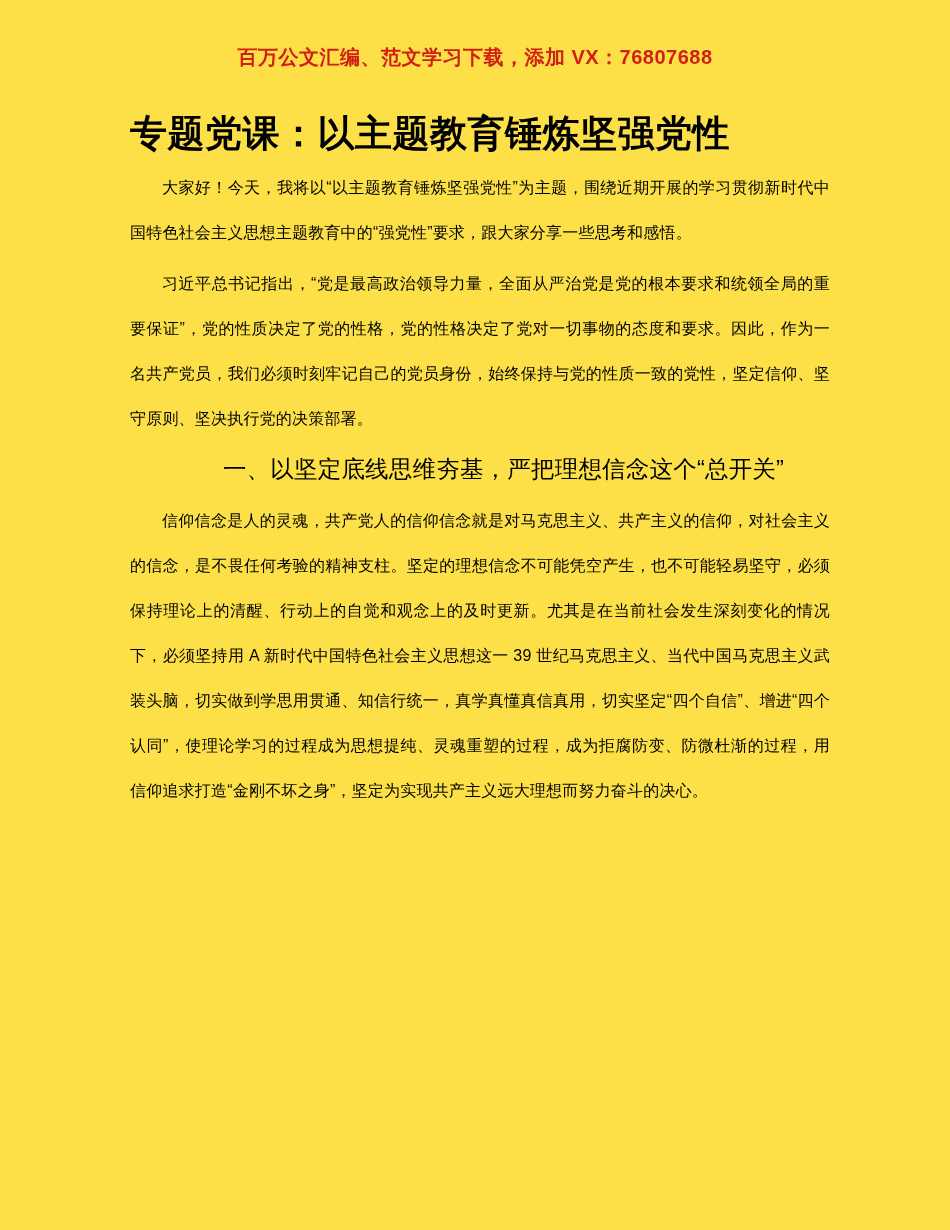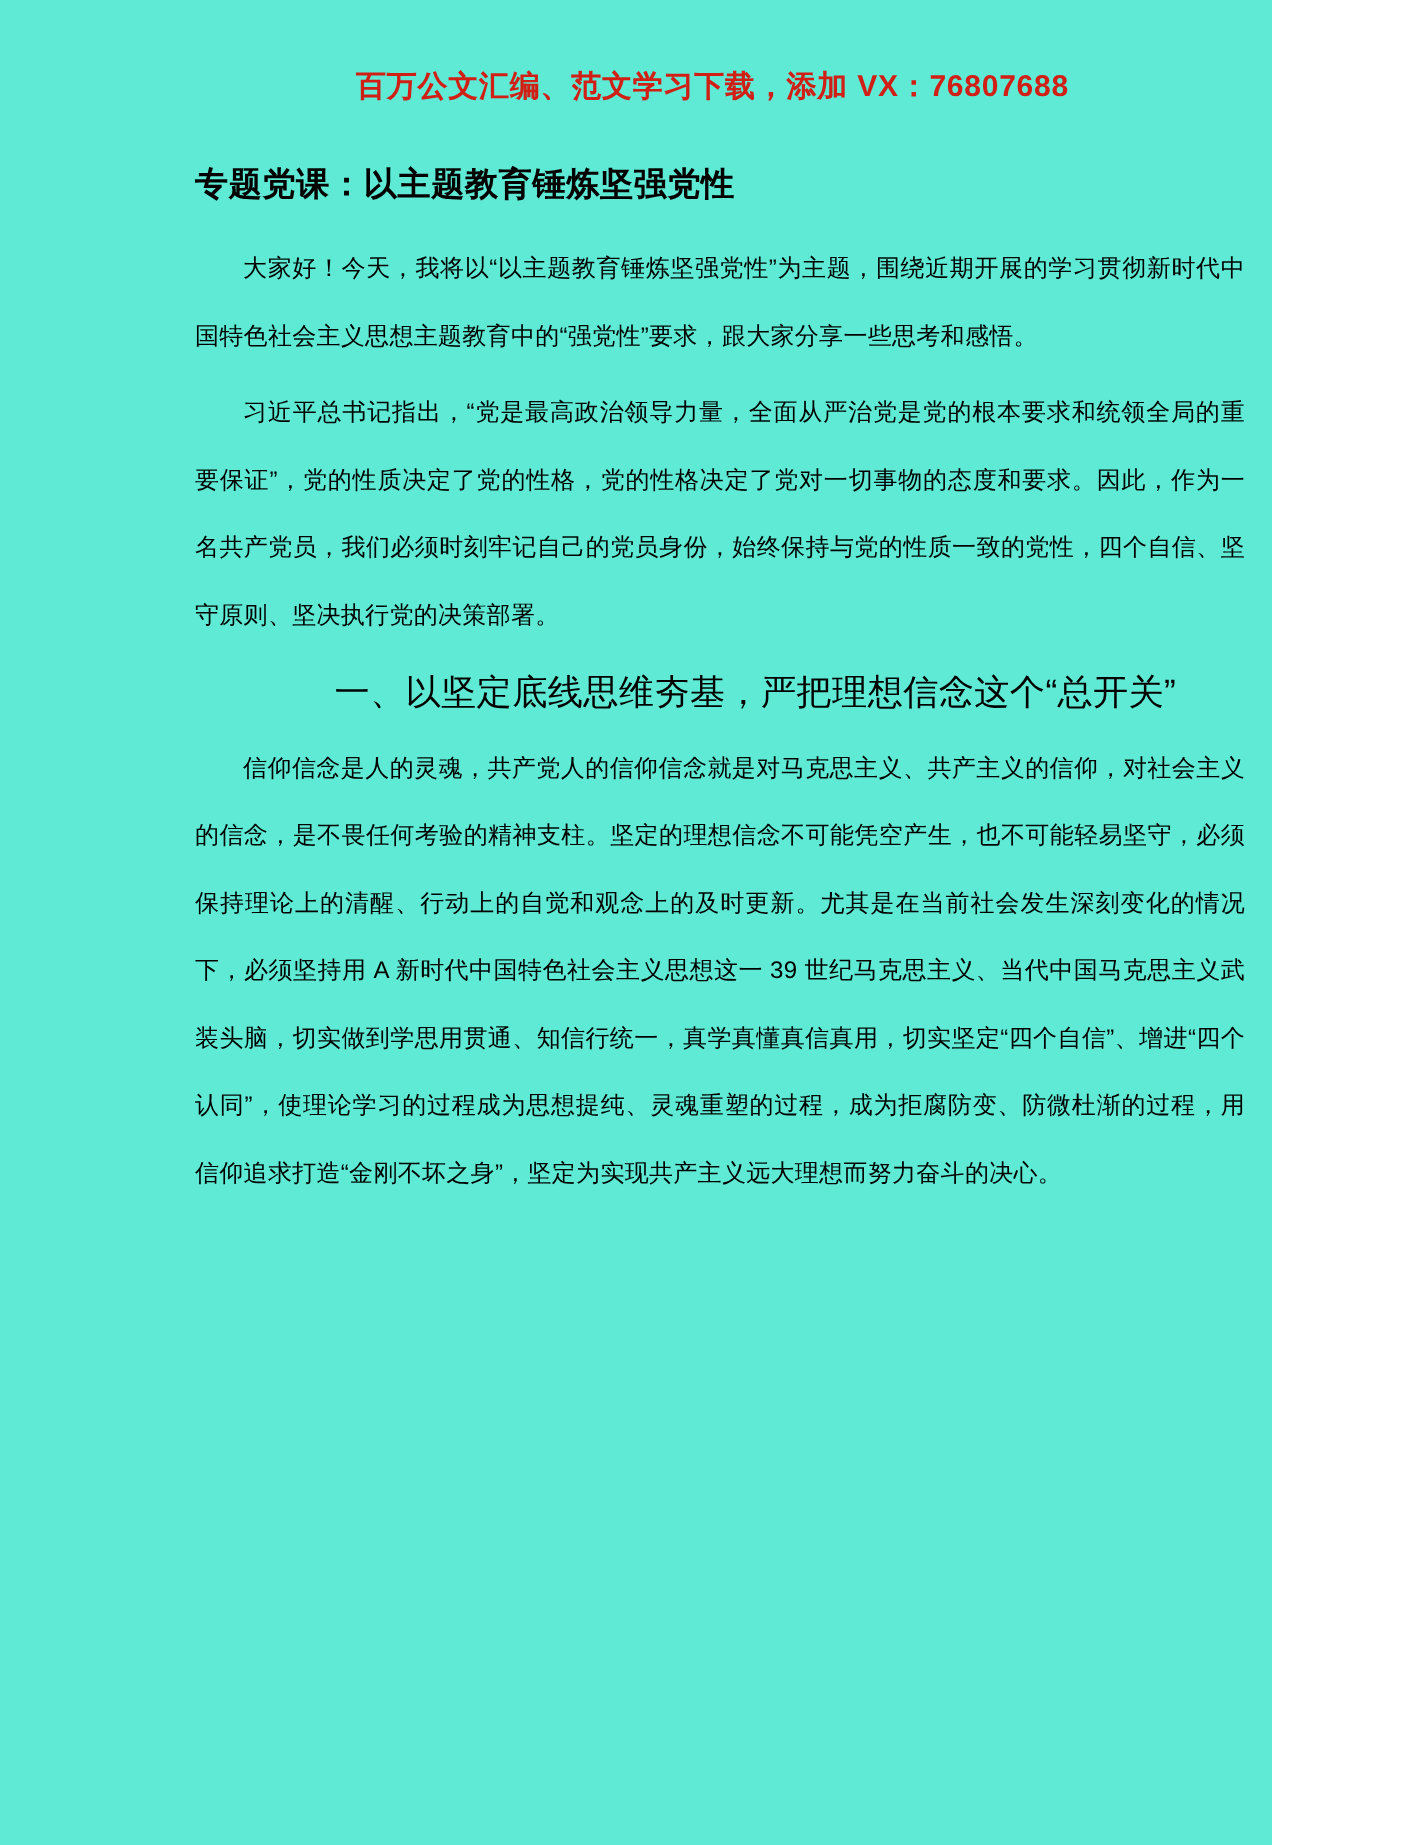--- a/index.html
+++ b/index.html
@@ -9,25 +9,25 @@
   }
   body {
     width: 950px;
     height: 1230px;
     font-family: "Liberation Sans", sans-serif;
     color: #000000;
     overflow: hidden;
   }
   .page {
     position: relative;
-    width: 848px;
+    width: 950px;
     height: 1230px;
     box-sizing: border-box;
     padding: 16px;
-    background: #5eead4;
+    background: #fde047;
   }
   .watermark {
     position: absolute;
     top: 44px;
     left: 0;
     width: 950px;
     text-align: center;
     color: #d21f16;
     font-size: 20px;
     font-weight: bold;
@@ -35,24 +35,24 @@
     font-family: "Liberation Sans", sans-serif;
     white-space: nowrap;
   }
   .content {
     position: absolute;
     top: 108px;
     left: 130px;
     width: 700px;
   }
   .doc-title {
-    font-size: 22px;
+    font-size: 37px;
     font-weight: bold;
     line-height: 1.4;
-    margin: 0 0 18px 0;
+    margin: 0 0 5px 0;
     letter-spacing: 0.5px;
     text-align: left;
   }
   p.para {
     font-size: 16px;
     line-height: 45px;
     margin: 0 0 6px 0;
     text-indent: 2em;
     text-align: justify;
     text-justify: inter-ideograph;
@@ -73,21 +73,21 @@
 <div class="page">
 
   <div class="watermark">百万公文汇编、范文学习下载，添加 VX：76807688</div>
 
   <div class="content">
 
     <h1 class="doc-title">专题党课：以主题教育锤炼坚强党性</h1>
 
     <p class="para">大家好！今天，我将以“以主题教育锤炼坚强党性”为主题，围绕近期开展的学习贯彻新时代中国特色社会主义思想主题教育中的“强党性”要求，跟大家分享一些思考和感悟。</p>
 
-    <p class="para">习近平总书记指出，“党是最高政治领导力量，全面从严治党是党的根本要求和统领全局的重要保证”，党的性质决定了党的性格，党的性格决定了党对一切事物的态度和要求。因此，作为一名共产党员，我们必须时刻牢记自己的党员身份，始终保持与党的性质一致的党性，四个自信、坚守原则、坚决执行党的决策部署。</p>
+    <p class="para">习近平总书记指出，“党是最高政治领导力量，全面从严治党是党的根本要求和统领全局的重要保证”，党的性质决定了党的性格，党的性格决定了党对一切事物的态度和要求。因此，作为一名共产党员，我们必须时刻牢记自己的党员身份，始终保持与党的性质一致的党性，坚定信仰、坚守原则、坚决执行党的决策部署。</p>
 
     <p class="heading-para">一、以坚定底线思维夯基，严把理想信念这个“总开关”</p>
 
     <p class="para">信仰信念是人的灵魂，共产党人的信仰信念就是对马克思主义、共产主义的信仰，对社会主义的信念，是不畏任何考验的精神支柱。坚定的理想信念不可能凭空产生，也不可能轻易坚守，必须保持理论上的清醒、行动上的自觉和观念上的及时更新。尤其是在当前社会发生深刻变化的情况下，必须坚持用 A 新时代中国特色社会主义思想这一 39 世纪马克思主义、当代中国马克思主义武装头脑，切实做到学思用贯通、知信行统一，真学真懂真信真用，切实坚定“四个自信”、增进“四个认同”，使理论学习的过程成为思想提纯、灵魂重塑的过程，成为拒腐防变、防微杜渐的过程，用信仰追求打造“金刚不坏之身”，坚定为实现共产主义远大理想而努力奋斗的决心。</p>
 
   </div>
 
 </div>
 
 </body></html>

